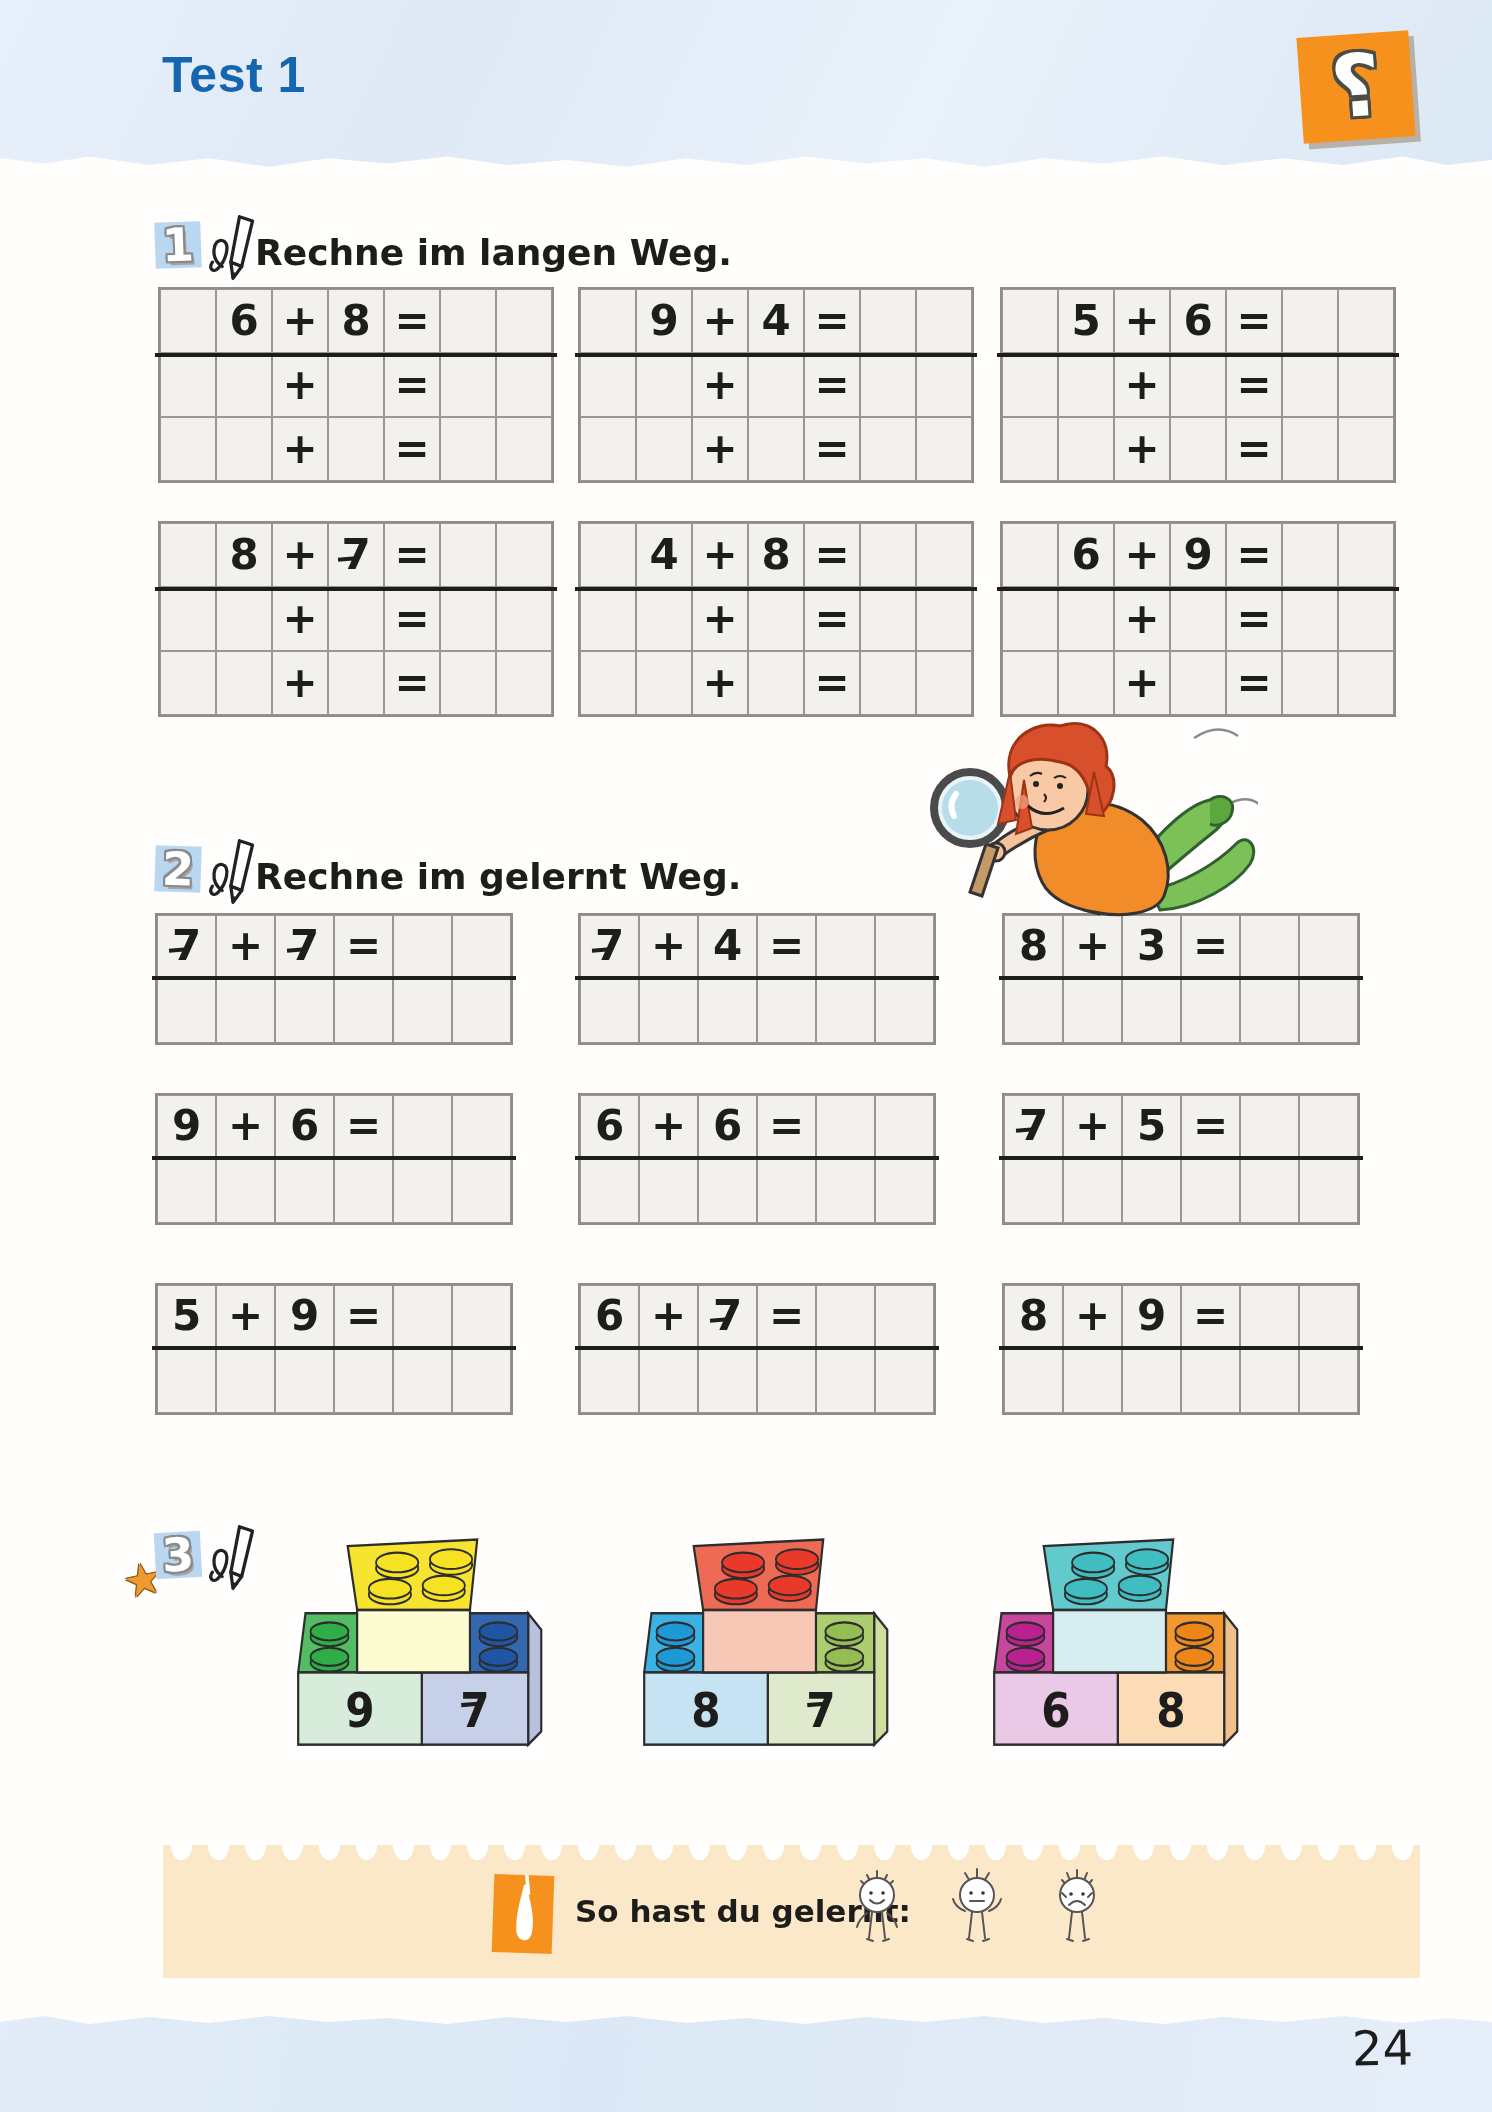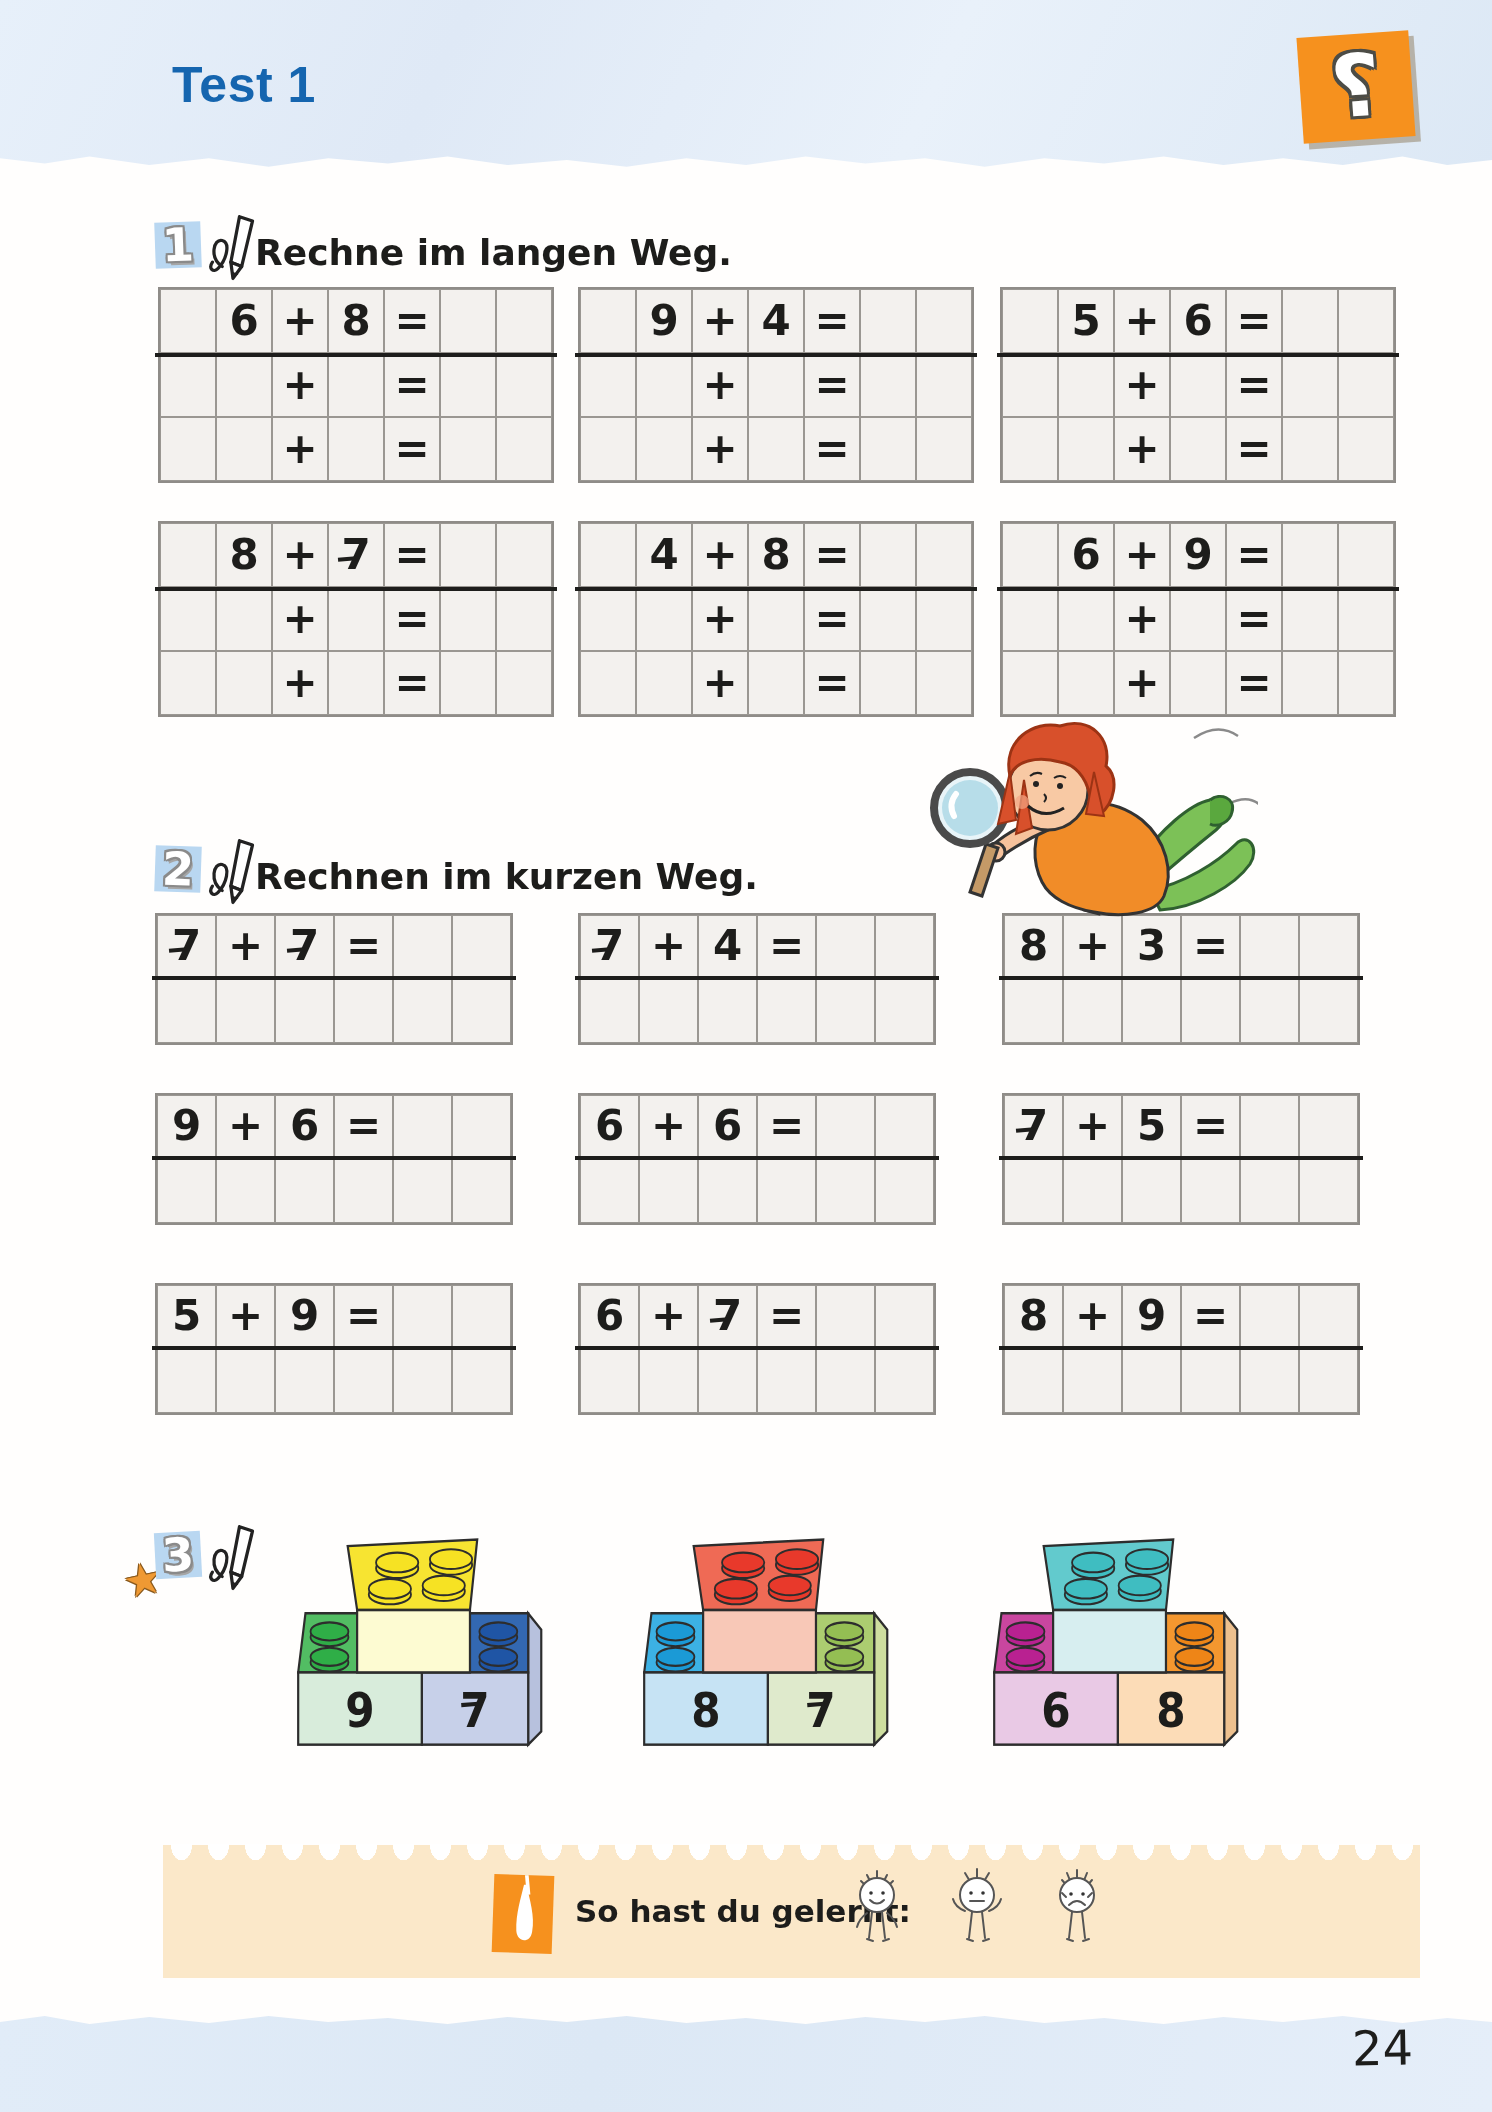--- a/index.html
+++ b/index.html
@@ -5,21 +5,21 @@
   html,body{margin:0;padding:0;background:#ffffff;}
   .page{position:relative;width:1492px;height:2112px;background:#fffefd;overflow:hidden;
         font-family:"DejaVu Sans", sans-serif;color:#1d1d1b;}
 
   
   .band-top{position:absolute;left:0;top:0;width:1492px;height:172px;
     background:linear-gradient(115deg,#e7f0fa 0%,#dfe9f6 30%,#e9f1fa 62%,#dce8f5 100%);
     clip-path:polygon(0% 0%,100% 0%,100% 93%,97% 96%,94% 91%,90% 96%,86% 92%,82% 96%,78% 91%,74% 95%,
       70% 92%,66% 97%,62% 92%,58% 95%,54% 91%,50% 96%,46% 92%,42% 97%,38% 93%,34% 96%,30% 91%,
       26% 95%,22% 92%,18% 97%,14% 92%,10% 96%,6% 91%,3% 95%,0% 92%);}
-  .page-title{position:absolute;left:158px;top:42px;margin:14px;font-family:"Liberation Sans",sans-serif;
+  .page-title{position:absolute;left:158px;top:42px;margin:4px;font-family:"Liberation Sans",sans-serif;
     font-size:50px;font-weight:bold;color:#1565af;letter-spacing:.5px;}
   .qmark{position:absolute;left:1300px;top:34px;width:112px;height:106px;background:#f6911e;
     transform:rotate(-4deg);box-shadow:5px 6px 0 rgba(105,75,25,.35);}
   .qmark span{display:block;width:100%;text-align:center;font-size:86px;font-weight:bold;color:#fff;
     line-height:104px;transform:scaleX(-1);
     text-shadow:-3px -3px 0 #4c4c46,3px -3px 0 #4c4c46,-3px 3px 0 #4c4c46,3px 3px 0 #4c4c46,
       -3px 0 0 #4c4c46,3px 0 0 #4c4c46,0 -3px 0 #4c4c46,0 3px 0 #4c4c46;}
 
   
   .task-label{position:absolute;height:70px;}
@@ -96,21 +96,21 @@
   </div>
 
   <div class="task-label" style="left:155px;top:842px;">
     <span class="tasknum" style="transform:rotate(2deg);">2</span>
     <svg class="pencil" width="52" height="70" viewBox="0 0 48 64">
       <path d="M14 50 C2 42 6 24 14 26 C22 28 18 44 10 52 C6 56 1 52 5 46" fill="none" stroke="#222" stroke-width="3" stroke-linecap="round"></path>
       <polygon points="30,4 42,8 32,50 22,46" fill="#fff" stroke="#222" stroke-width="3" stroke-linejoin="round"></polygon>
       <polygon points="22,46 32,50 24,61" fill="#fff" stroke="#222" stroke-width="3" stroke-linejoin="round"></polygon>
       <polygon points="24,55 29,57 24,61" fill="#222"></polygon>
     </svg>
-    <span class="instr">Rechnen im kurzen Weg.</span>
+    <span class="instr">Rechne im gelernt Weg.</span>
   </div>
 
   <div class="task-label" style="left:155px;top:1528px;">
     <span class="star">★</span>
     <span class="tasknum" style="transform:rotate(-3deg);">3</span>
     <svg class="pencil" width="52" height="70" viewBox="0 0 48 64">
       <path d="M14 50 C2 42 6 24 14 26 C22 28 18 44 10 52 C6 56 1 52 5 46" fill="none" stroke="#222" stroke-width="3" stroke-linecap="round"></path>
       <polygon points="30,4 42,8 32,50 22,46" fill="#fff" stroke="#222" stroke-width="3" stroke-linejoin="round"></polygon>
       <polygon points="22,46 32,50 24,61" fill="#fff" stroke="#222" stroke-width="3" stroke-linejoin="round"></polygon>
       <polygon points="24,55 29,57 24,61" fill="#222"></polygon>

